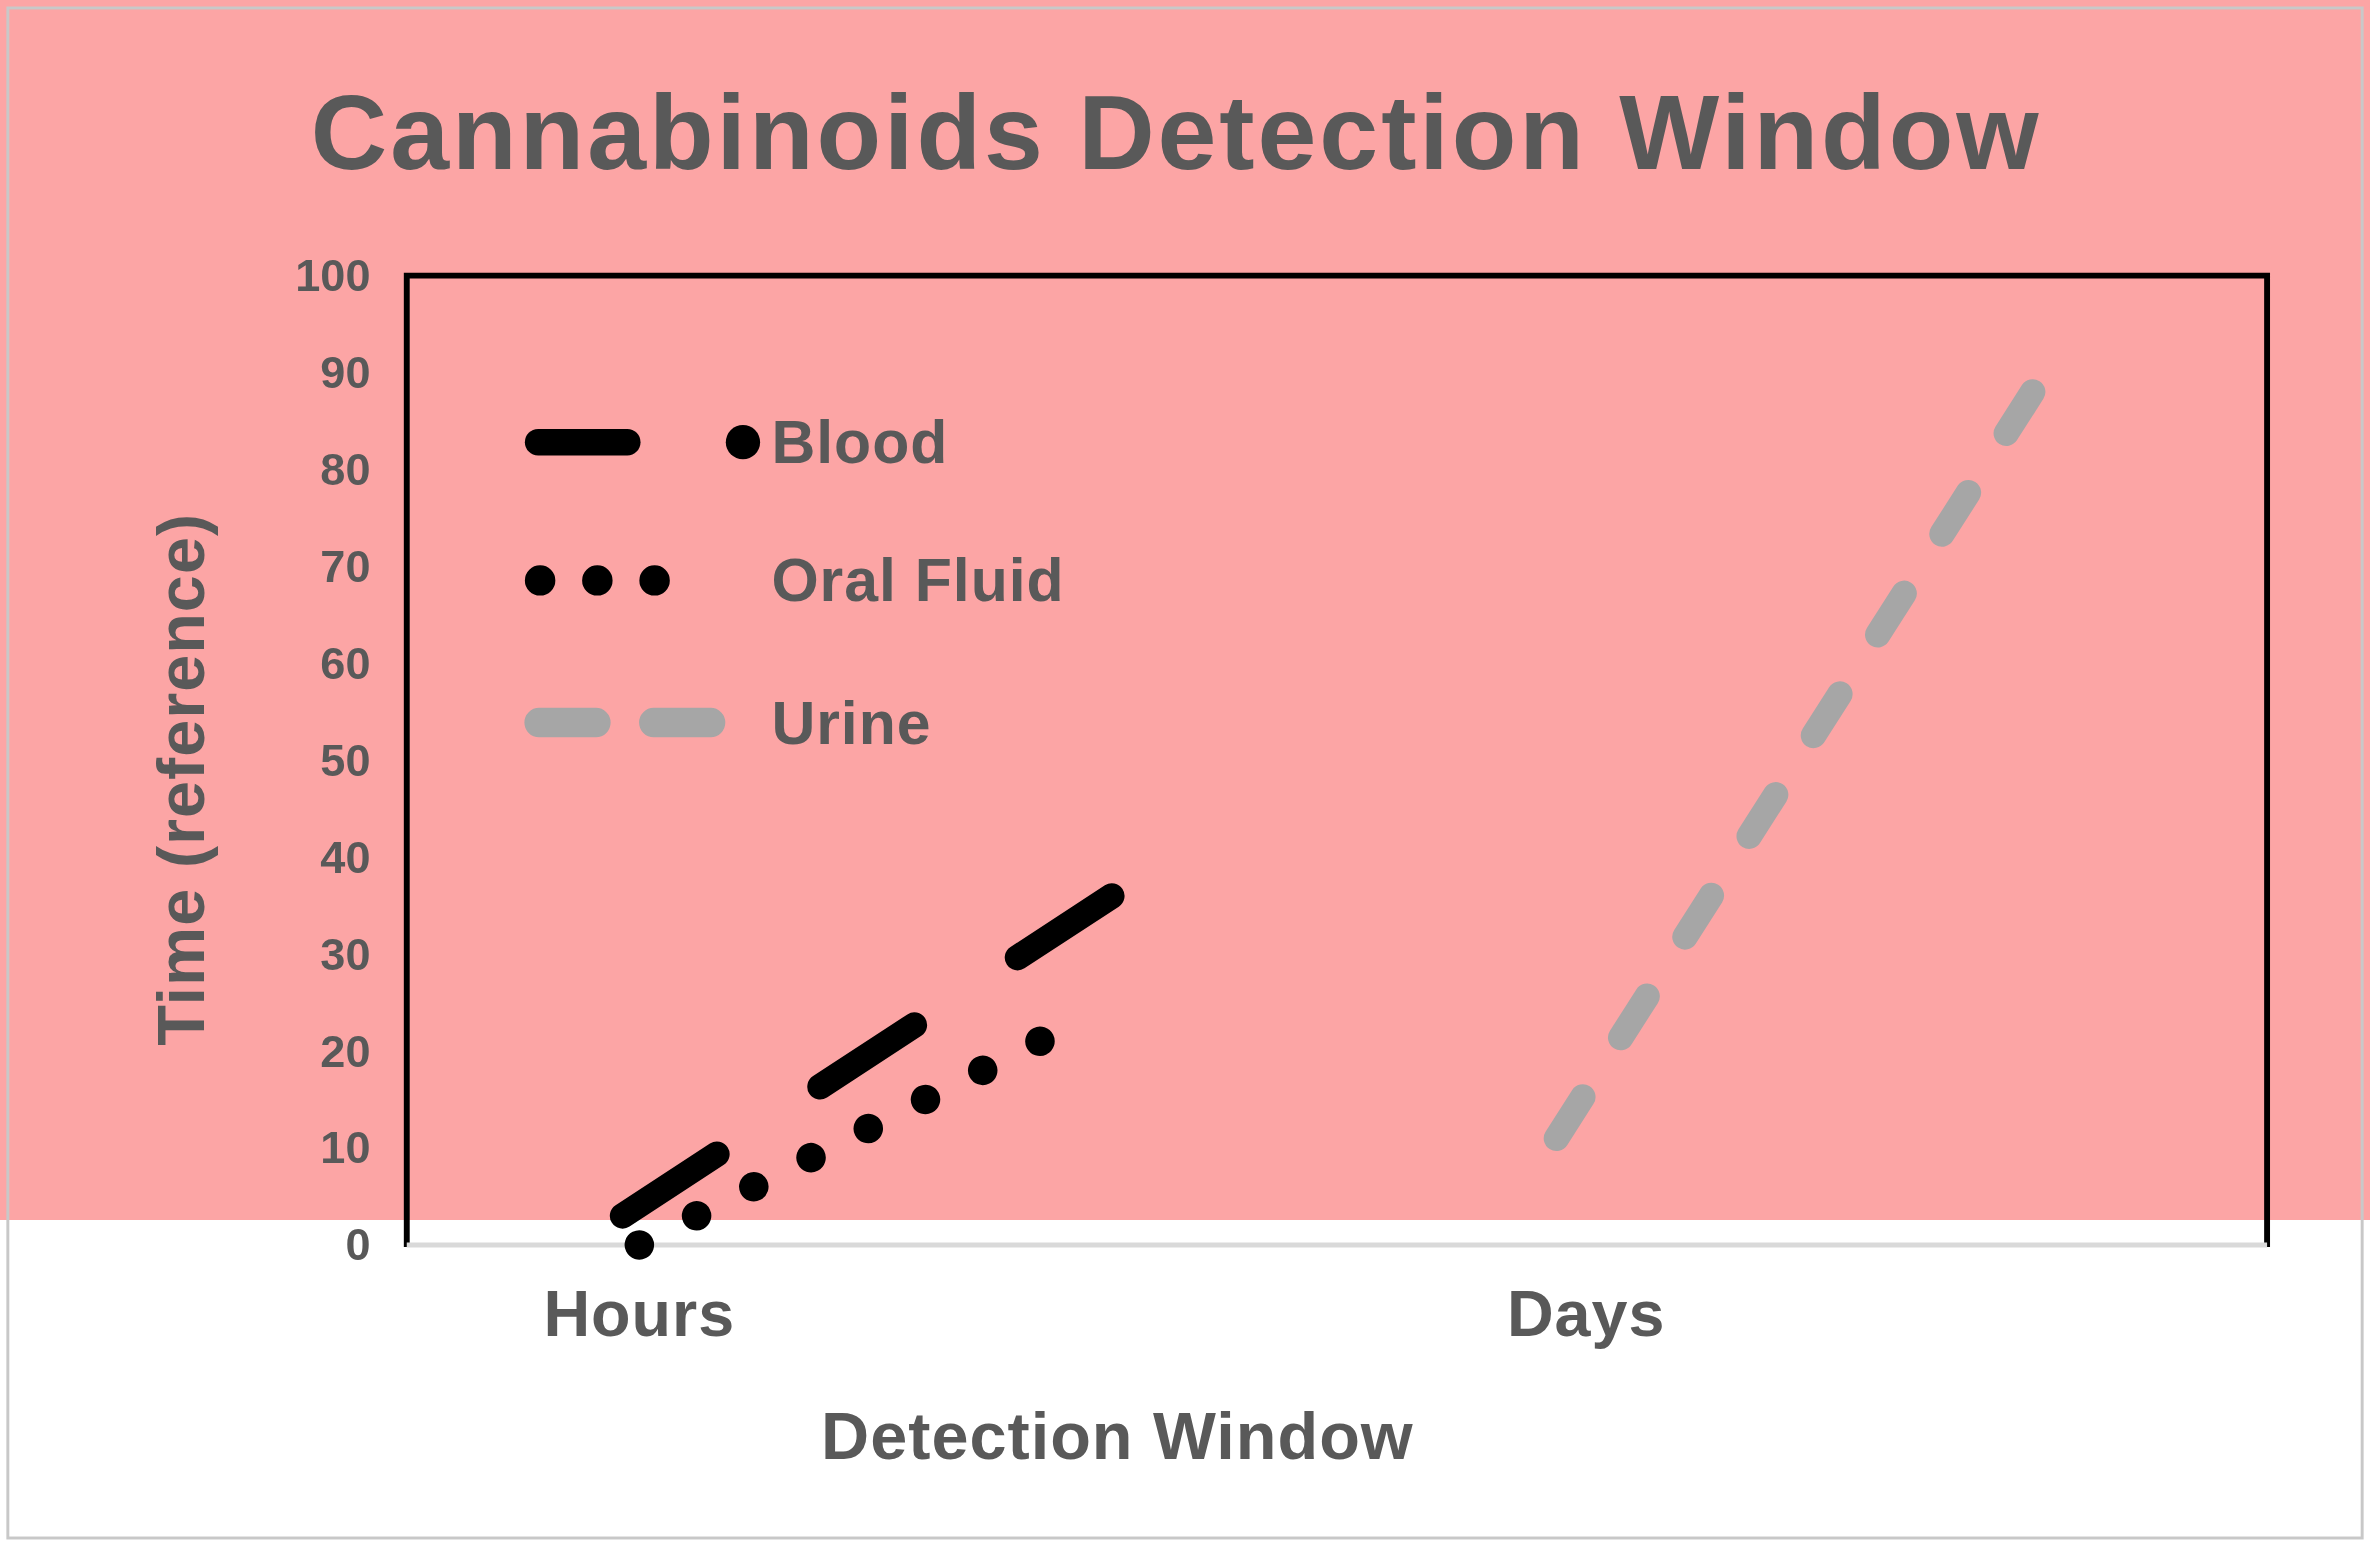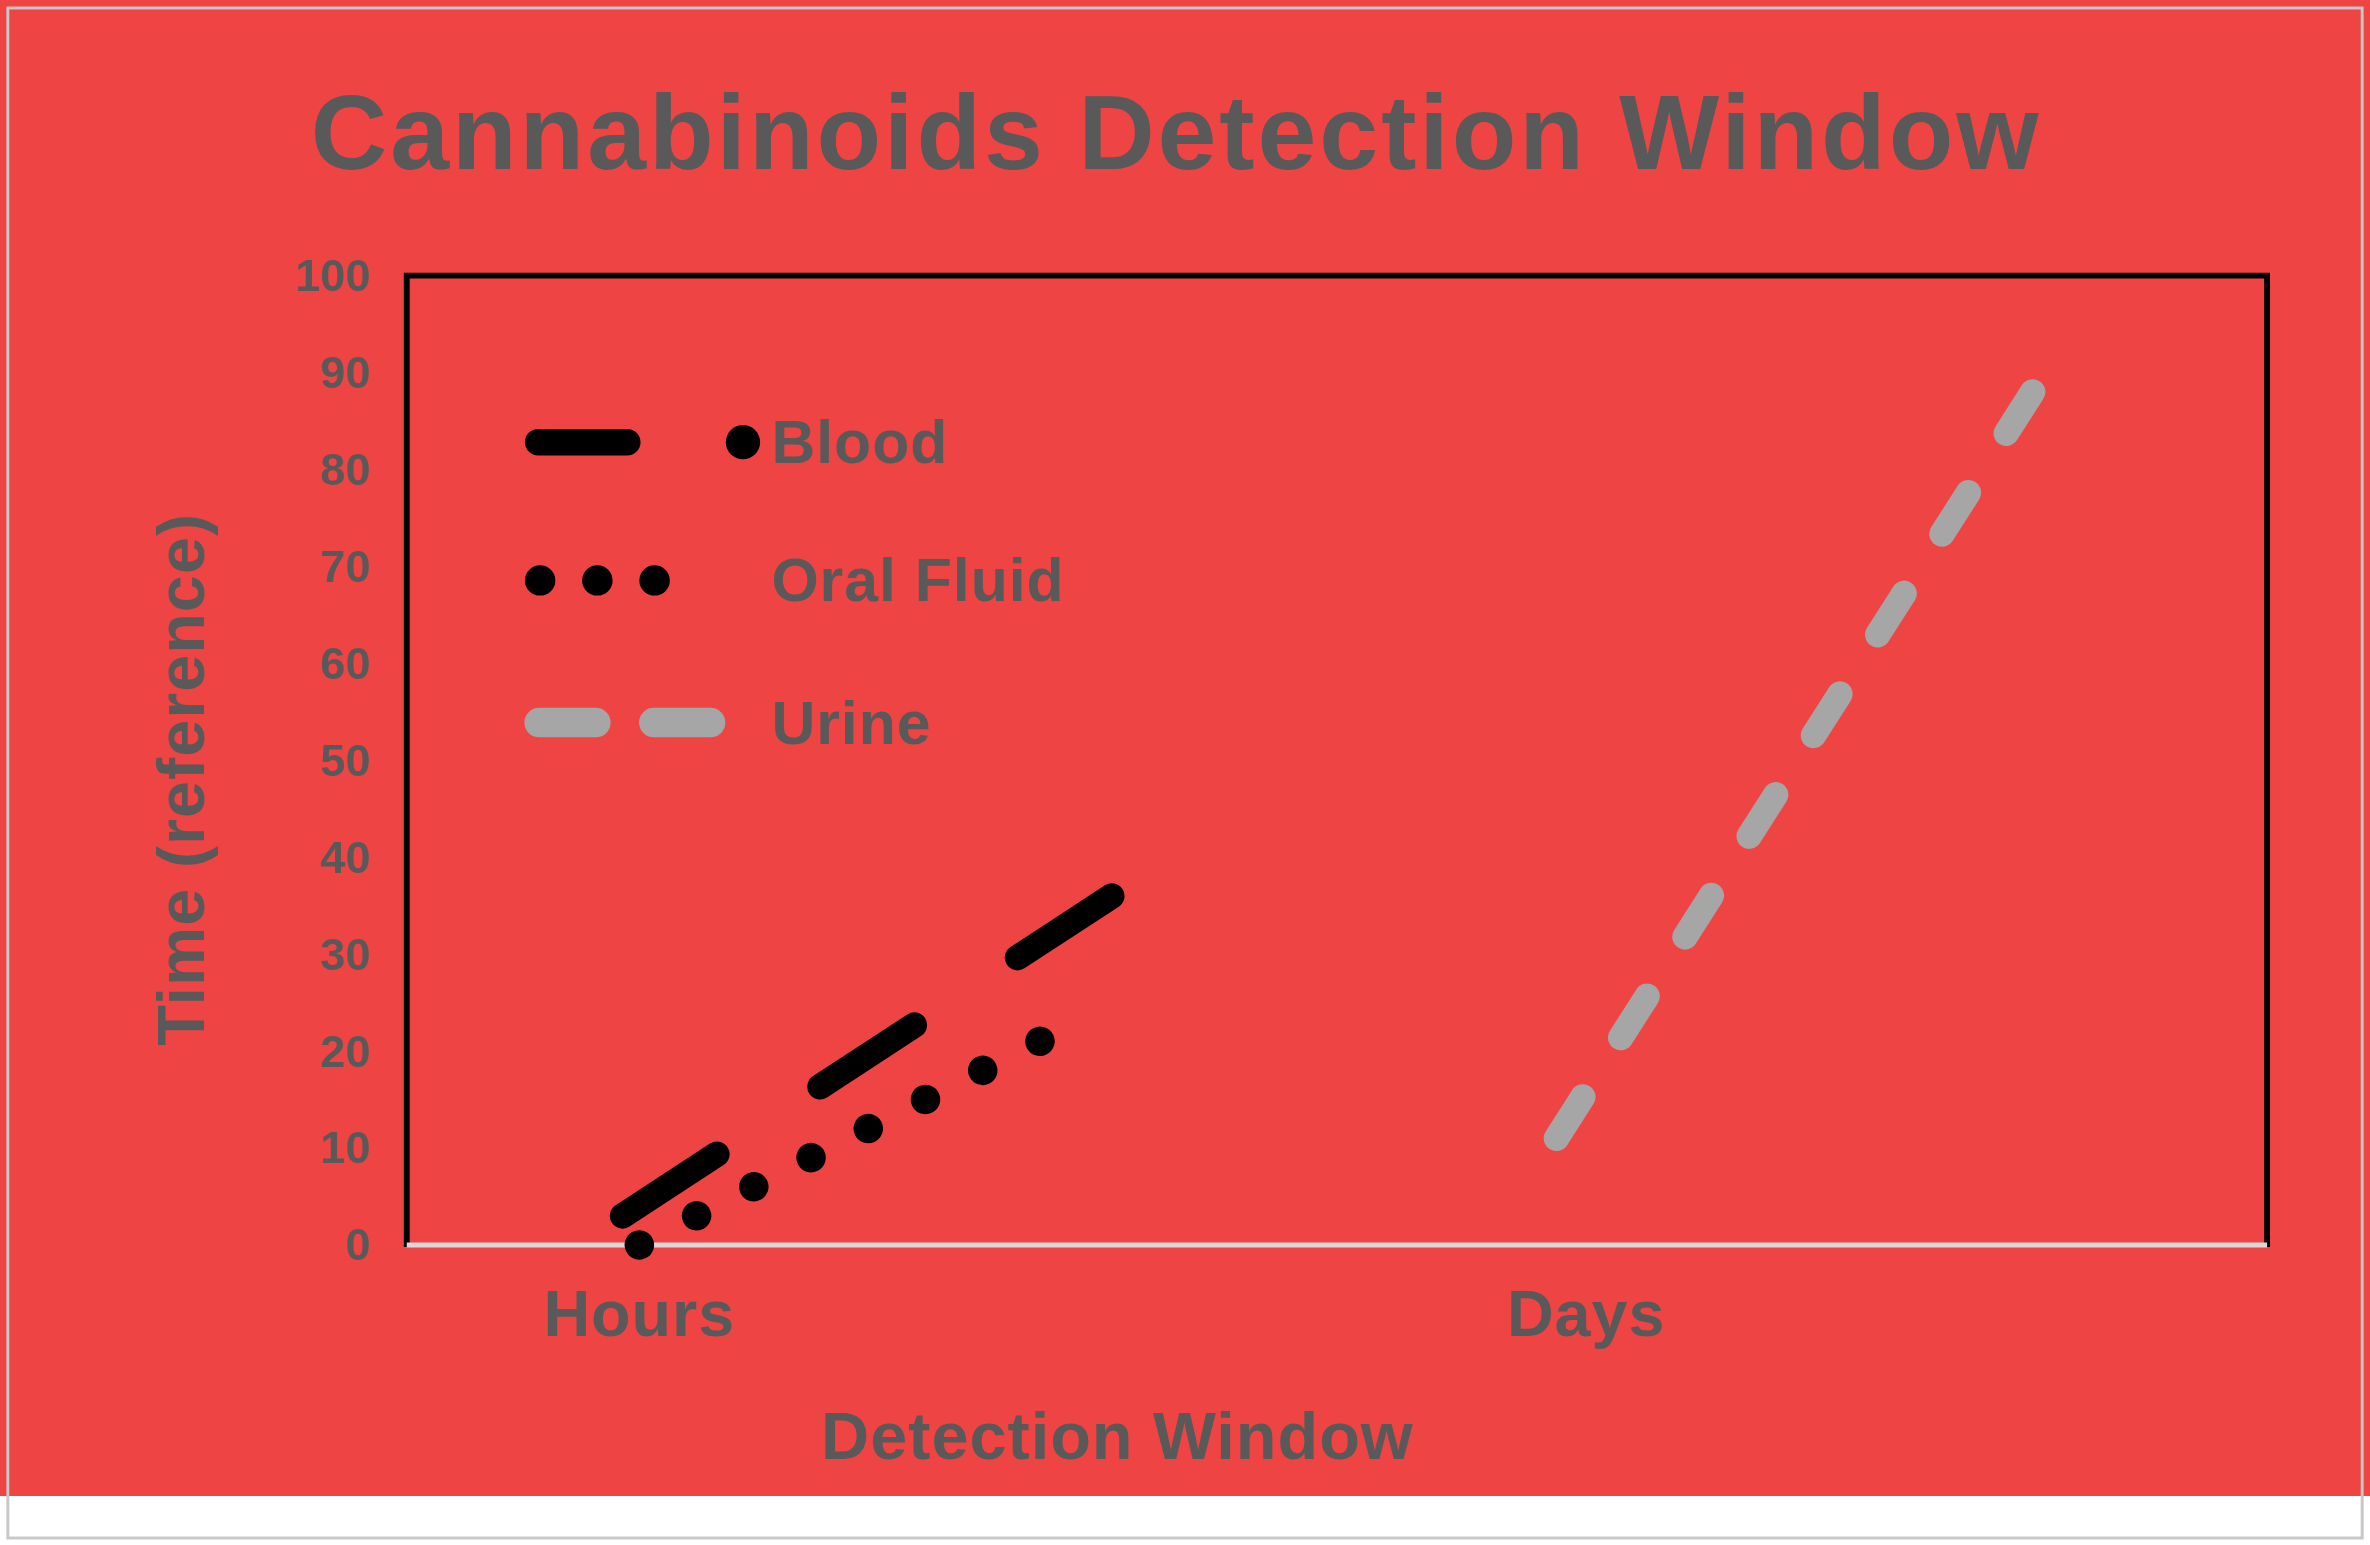--- a/index.html
+++ b/index.html
@@ -6,22 +6,22 @@
     margin: 0;
     padding: 0;
     background: #ffffff;
     width: 2370px;
     height: 1546px;
     overflow: hidden;
   }
   #chart-root {
     position: relative;
     width: 2370px;
-    height: 1496px;
-    background: #ef4444;
+    height: 1220px;
+    background: #fca5a5;
   }
   svg { display: block; }
   text {
     font-family: "Liberation Sans", "DejaVu Sans", sans-serif;
     font-weight: bold;
     fill: #595959;
   }
   .chart-title   { font-size: 108px; letter-spacing: 3px; }
   .axis-title    { font-size: 68px;  letter-spacing: 1px; }
   .cat-label     { font-size: 66px;  letter-spacing: 1px; }

